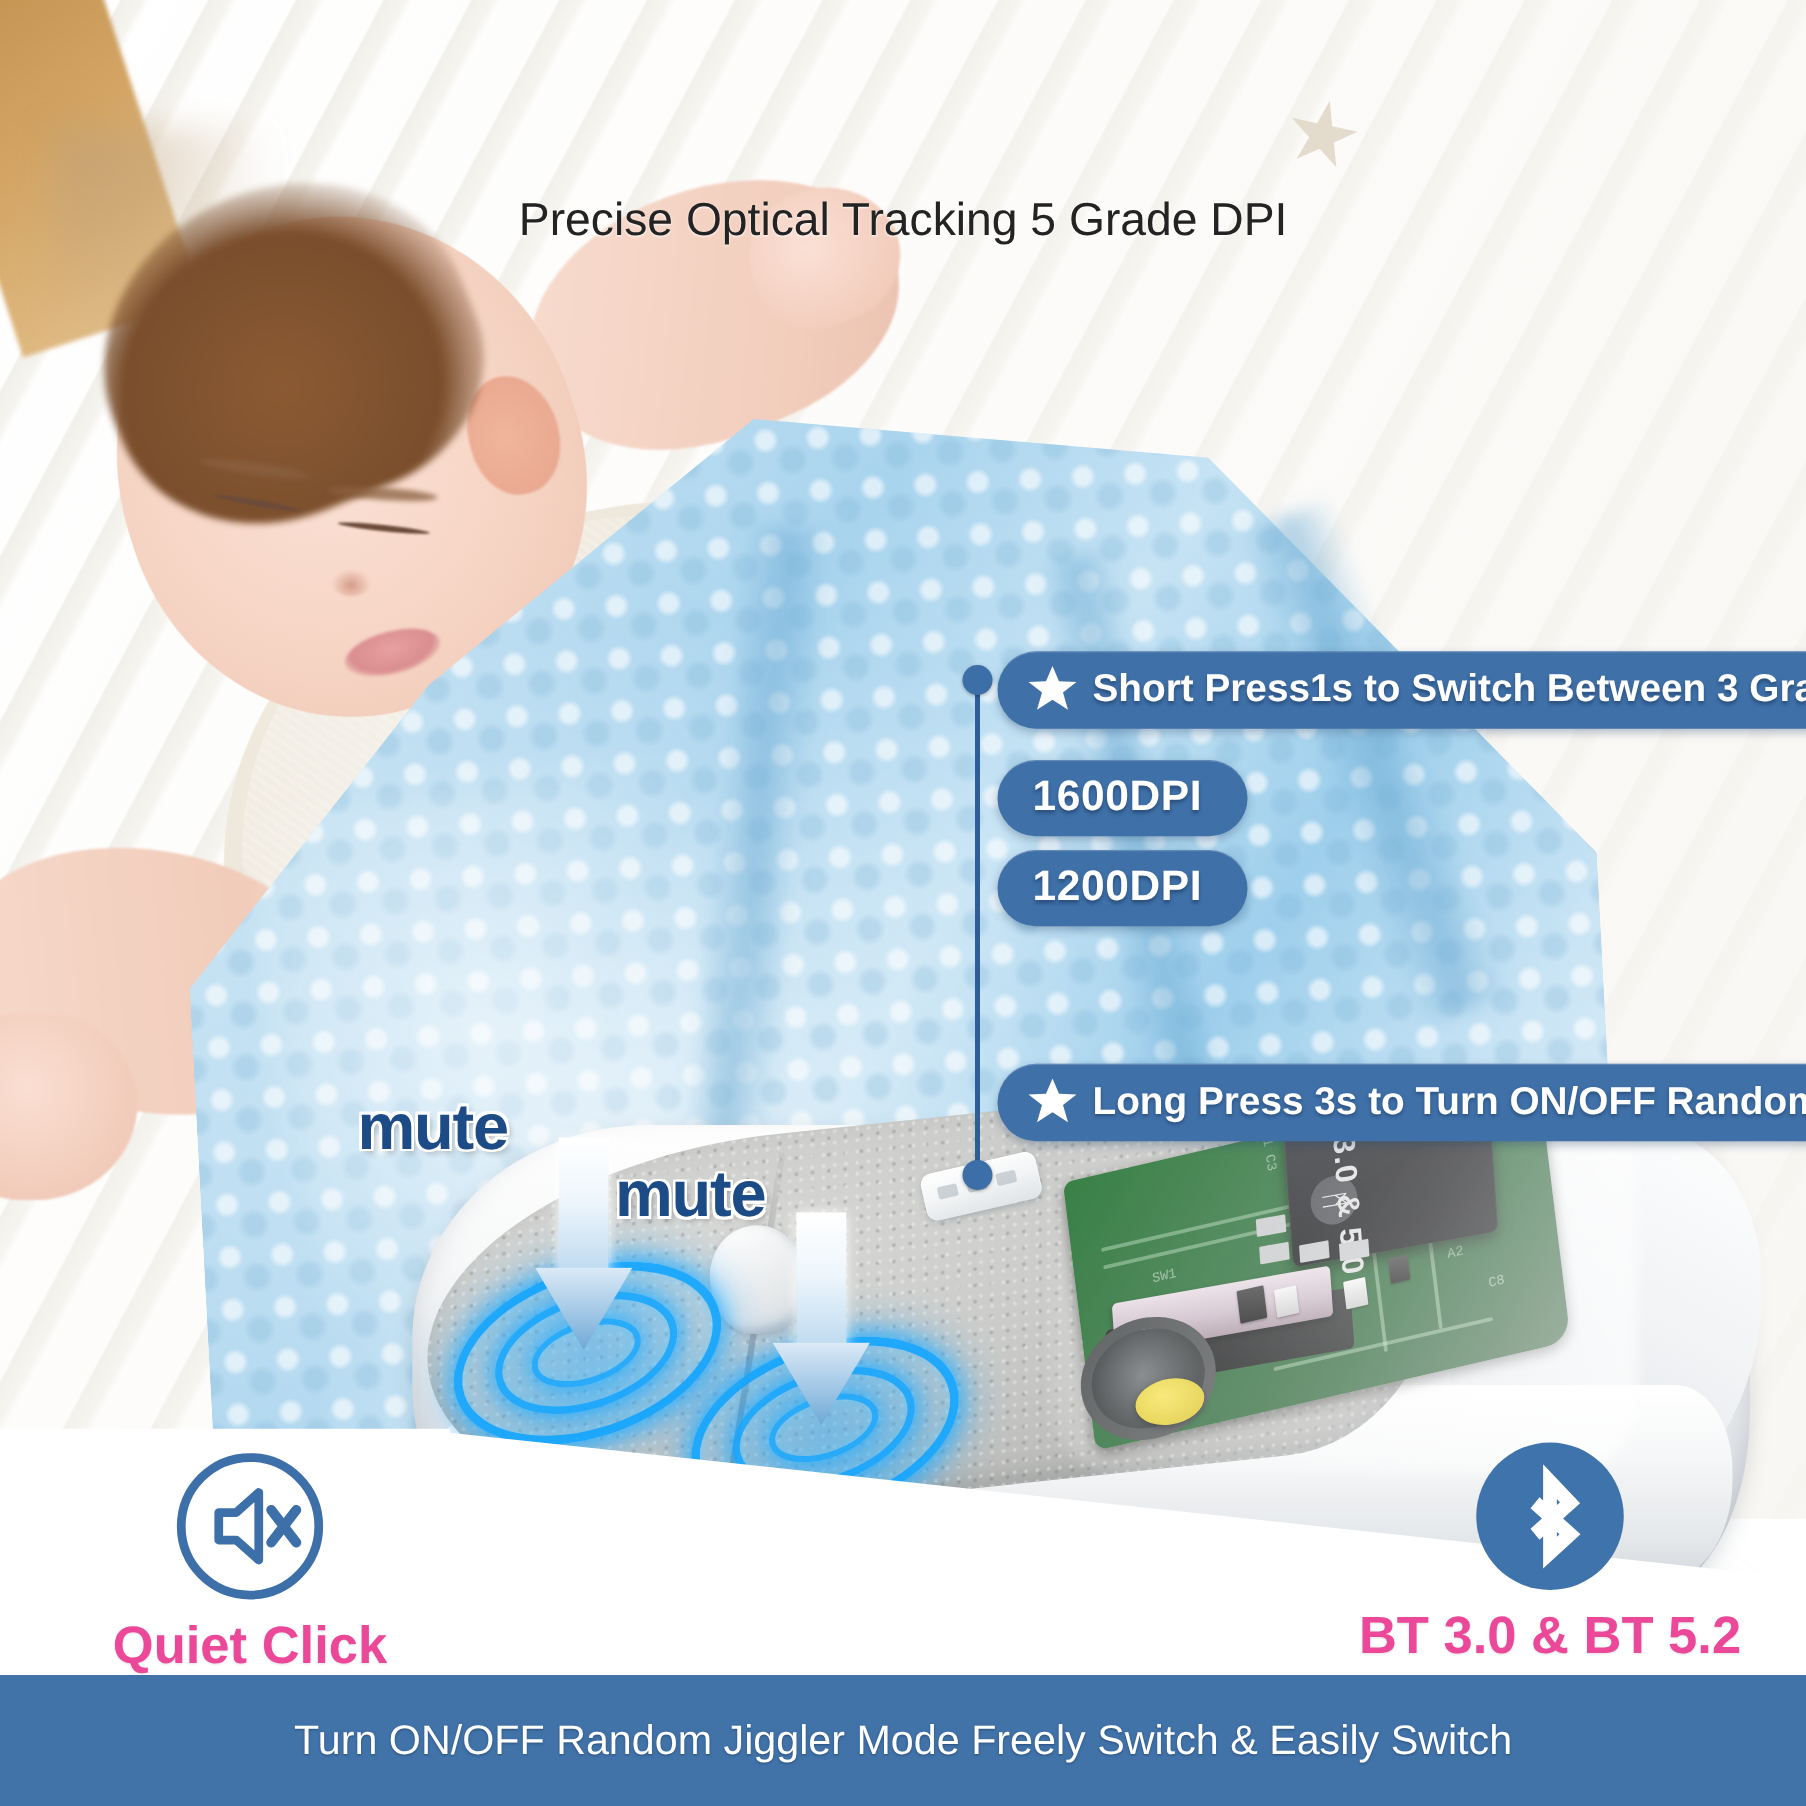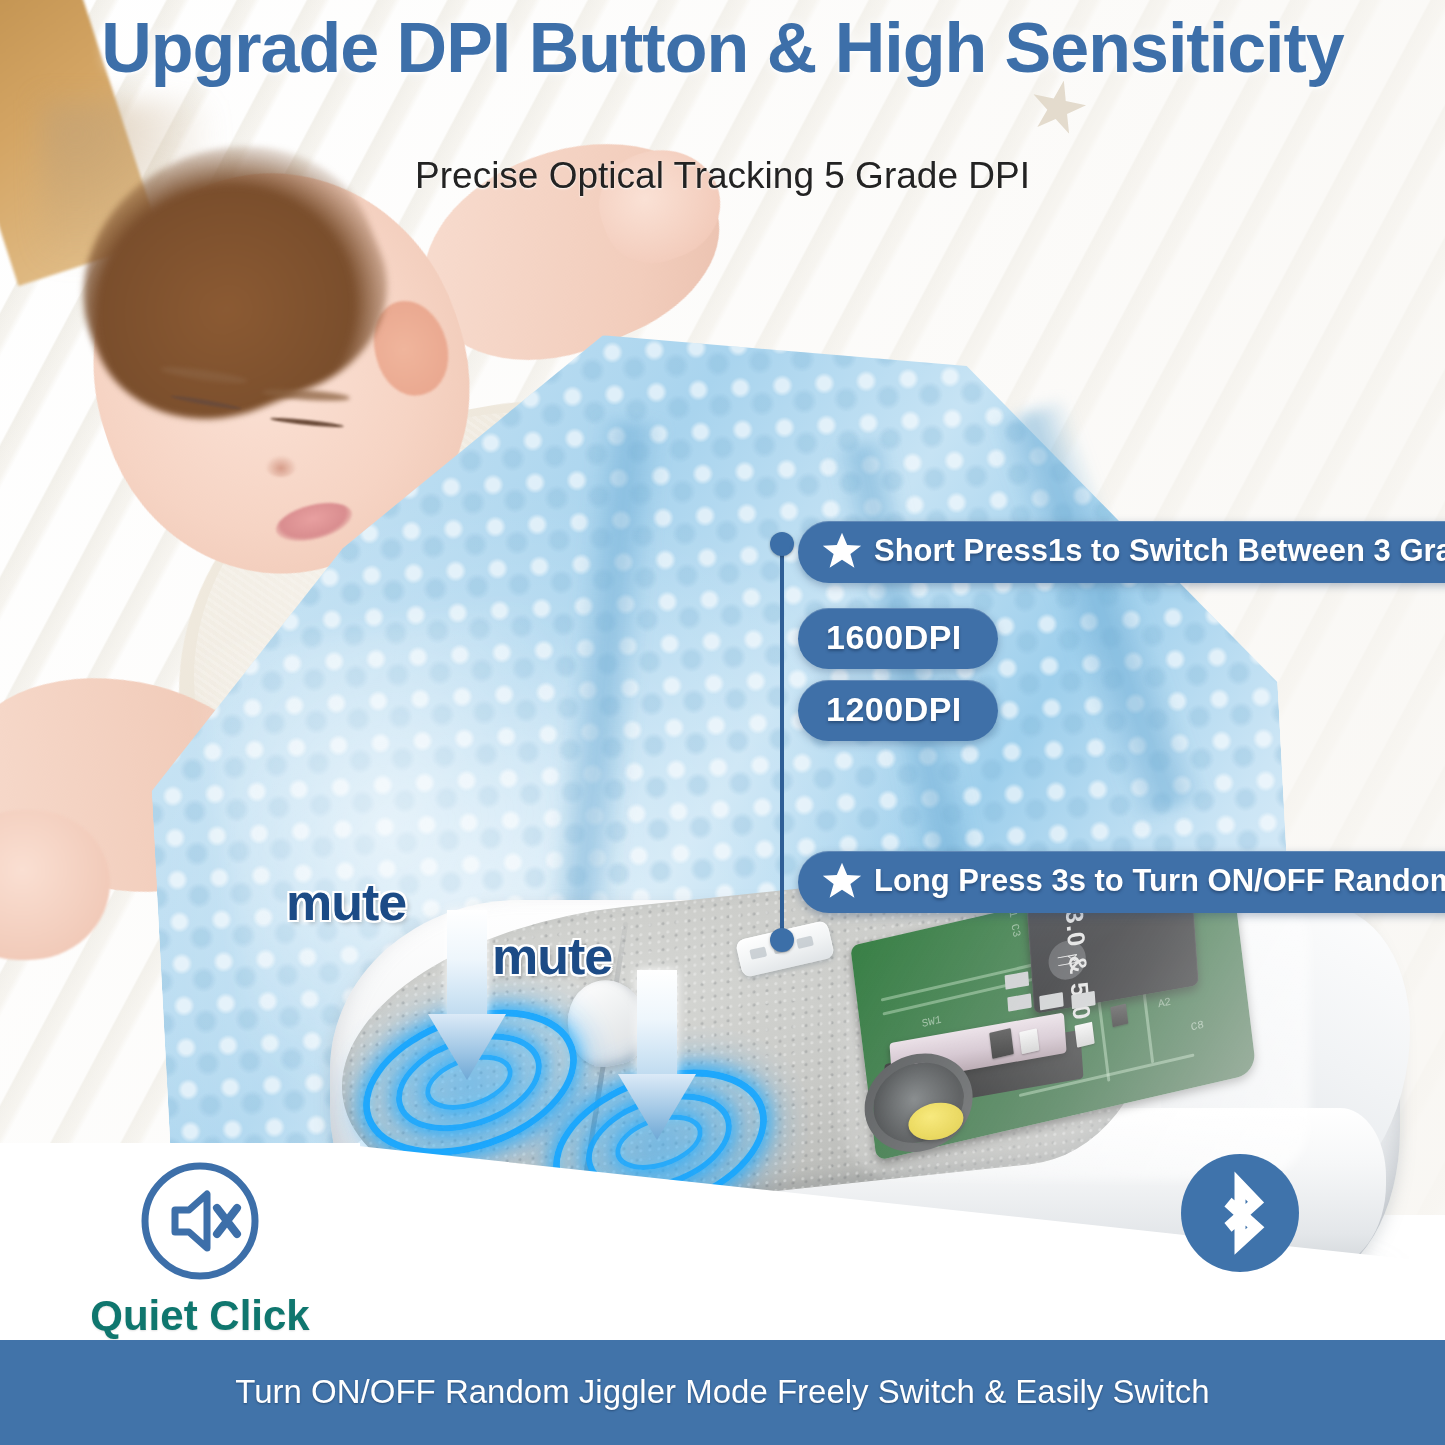--- a/index.html
+++ b/index.html
@@ -437,21 +437,21 @@
   .feature {
     position:absolute; width:340px; text-align:center;
   }
   .feature.left  { left:30px;  top:1158px; }
   .feature.right { left:1070px; top:1150px; }
   .feature .icon-wrap {
     width:126px; height:126px; margin:0 auto 8px;
     display:flex; align-items:center; justify-content:center;
   }
   .feature .label {
-    font-size:42px; font-weight:bold; color:#0f766e; white-space:nowrap;
+    font-size:42px; font-weight:bold; color:#ec4899; white-space:nowrap;
     text-shadow:0 1px 2px rgba(0,0,0,.12);
   }
   .bt-circle {
     width:118px; height:118px; border-radius:50%;
     background:#3f73ab; display:flex; align-items:center; justify-content:center;
   }
 
   
   .footer {
     position:absolute; left:0; top:1340px; width:1445px; height:105px;
@@ -599,21 +599,20 @@
   </div>
   <div class="pill dpi pill-1200">
     <span class="txt">1200DPI</span>
   </div>
 
   <div class="pill wide pill-long">
     <span class="star"></span>
     <span class="txt">Long Press 3s to Turn ON/OFF Random Jiggler Mode</span>
   </div>
 
-  <div class="headline">Upgrade DPI Button &amp; High Sensiticity</div>
   <div class="subline l2">Precise Optical Tracking 5 Grade DPI</div>
 
   <div class="bottom-strip"></div>
   <div class="bottom-strip-flat"></div>
 
   <div class="feature left">
     <div class="icon-wrap">
       <svg width="126" height="126" viewBox="0 0 126 126" aria-hidden="true">
         <circle cx="63" cy="63" r="55" fill="none" stroke="#3d6fa9" stroke-width="7"></circle>
         <path d="M38 52 H52 L70 36 V90 L52 74 H38 Z" fill="none" stroke="#3d6fa9" stroke-width="7" stroke-linejoin="round" stroke-linecap="round"></path>
@@ -624,19 +623,20 @@
   </div>
 
   <div class="feature right">
     <div class="icon-wrap">
       <div class="bt-circle">
         <svg width="72" height="92" viewBox="0 0 72 92" aria-hidden="true">
           <path d="M24 24 L52 48 L36 62 L36 8 L52 24 L24 48" fill="none" stroke="#ffffff" stroke-width="11" stroke-linejoin="miter" stroke-linecap="butt" transform="translate(0,10) scale(1,1.05)"></path>
         </svg>
       </div>
     </div>
+    <div class="label">BT 3.0 &amp; BT 5.2</div>
   </div>
 
   <div class="footer">
     <div class="fline">Turn ON/OFF Random Jiggler Mode Freely Switch &amp; Easily Switch</div>
   </div>
 
 </div>
 
 </body></html>

